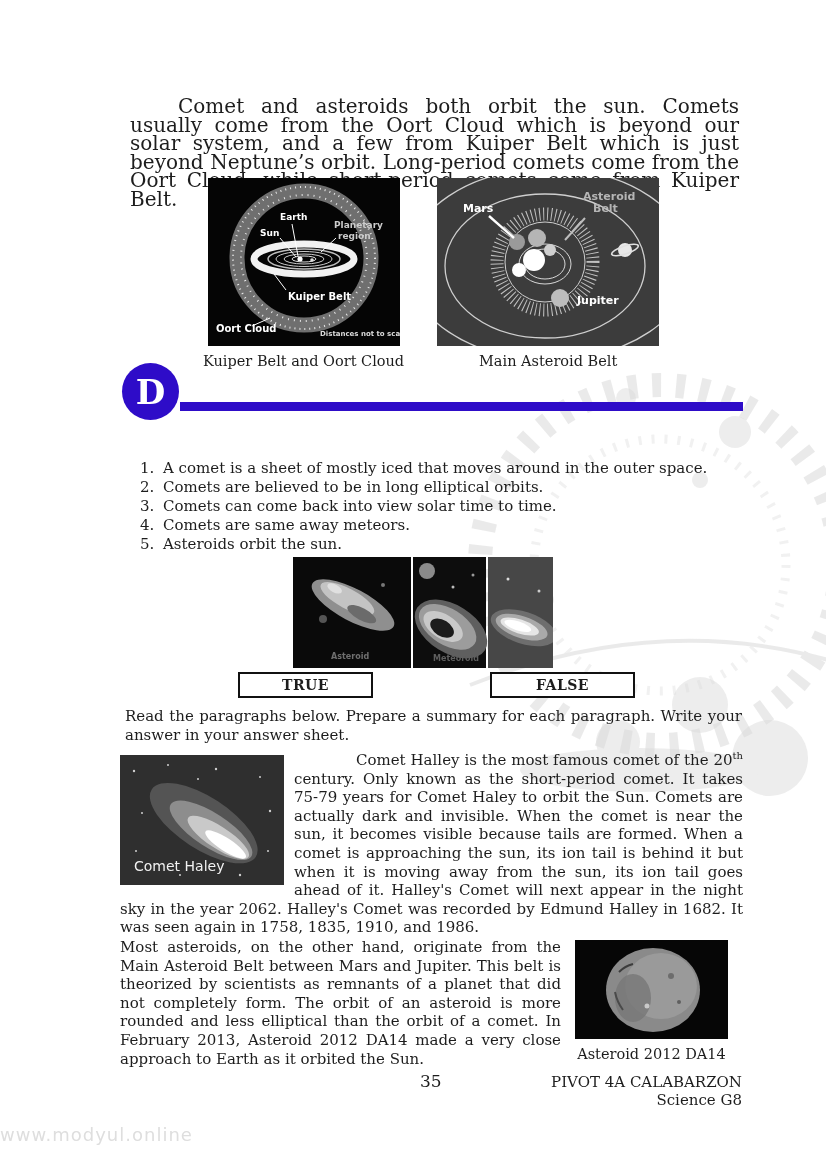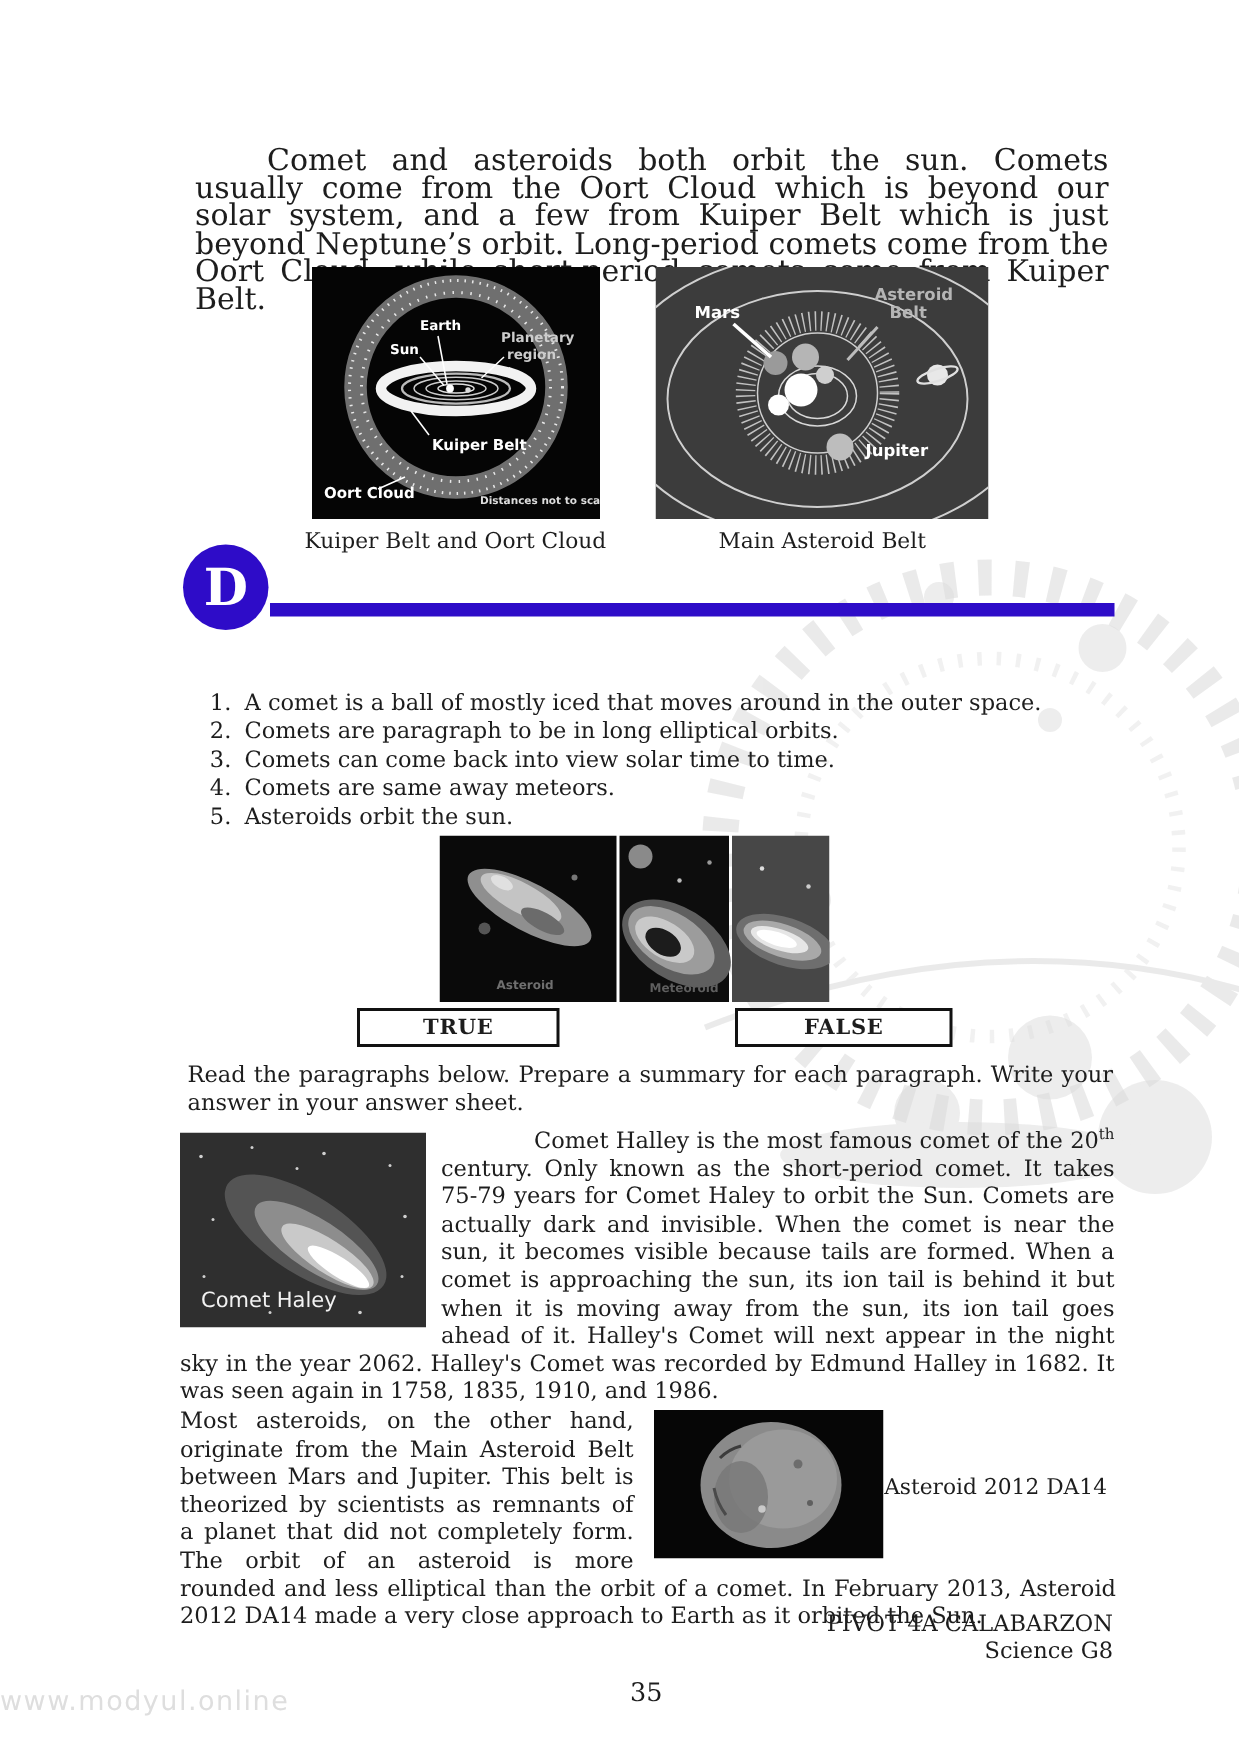--- a/index.html
+++ b/index.html
@@ -37,25 +37,25 @@
   .falsebox{left:490px;top:672px;width:141px;height:22px;}
   
   .summary{left:125px;top:707px;width:617px;font-size:15px;line-height:18.5px;text-align:justify;}
   
   .halley{left:120px;top:751px;width:623px;font-size:15px;line-height:18.6px;text-align:justify;}
   .halley .img{float:left;margin:4px 10px 2px 0;}
   .halley p{margin:0;text-indent:62px;}
   sup{font-size:10px;line-height:0;}
   
   .asec{left:120px;top:938px;width:624px;font-size:15px;line-height:18.6px;text-align:justify;}
-  .asec .figright{float:right;margin:2px 6px 0 14px;display:flex;flex-direction:row;align-items:center;}
+  .asec .figright{float:right;margin:2px 16px 0 14px;display:flex;flex-direction:column;}
   .asec .figright .figcap{font-size:14.5px;margin-top:6px;}
   .asec p{margin:0;}
   
-  .pagenum{left:420px;top:1071px;font-size:17px;margin-top:48px;}
+  .pagenum{left:420px;top:1071px;font-size:17px;}
   .source{left:497px;top:1073px;width:245px;text-align:right;font-size:15px;}
   
   .wm{left:0;top:1124px;width:826px;color:#dedede;
       font-family:"DejaVu Sans",sans-serif;font-size:18px;letter-spacing:1px;}
   
   .svglabel{font-family:"DejaVu Sans",sans-serif;font-weight:bold;}
 </style>
 </head>
 <body>
 
@@ -146,22 +146,22 @@
   </div>
 
   <div class="layer dcircle" style="background: rgb(46, 12, 200);">
     <span>D</span>
   </div>
   <div class="layer rule" style="background: rgb(46, 12, 200);"></div>
 
 
   <div class="layer statements">
     <ol>
-      <li>A comet is a ball of mostly iced that moves around in the outer space.</li>
-      <li>Comets are paragraph to be in long elliptical orbits.</li>
+      <li>A comet is a sheet of mostly iced that moves around in the outer space.</li>
+      <li>Comets are believed to be in long elliptical orbits.</li>
       <li>Comets can come back into view solar time to time.</li>
       <li>Comets are same away meteors.</li>
       <li>Asteroids orbit the sun.</li>
     </ol>
   </div>
 
   <div class="layer trio">
     <svg width="260" height="111" viewBox="0 0 260 111">
       <rect width="118" height="111" fill="#0a0a0a"></rect>
       <g transform="rotate(28 60 48)">

